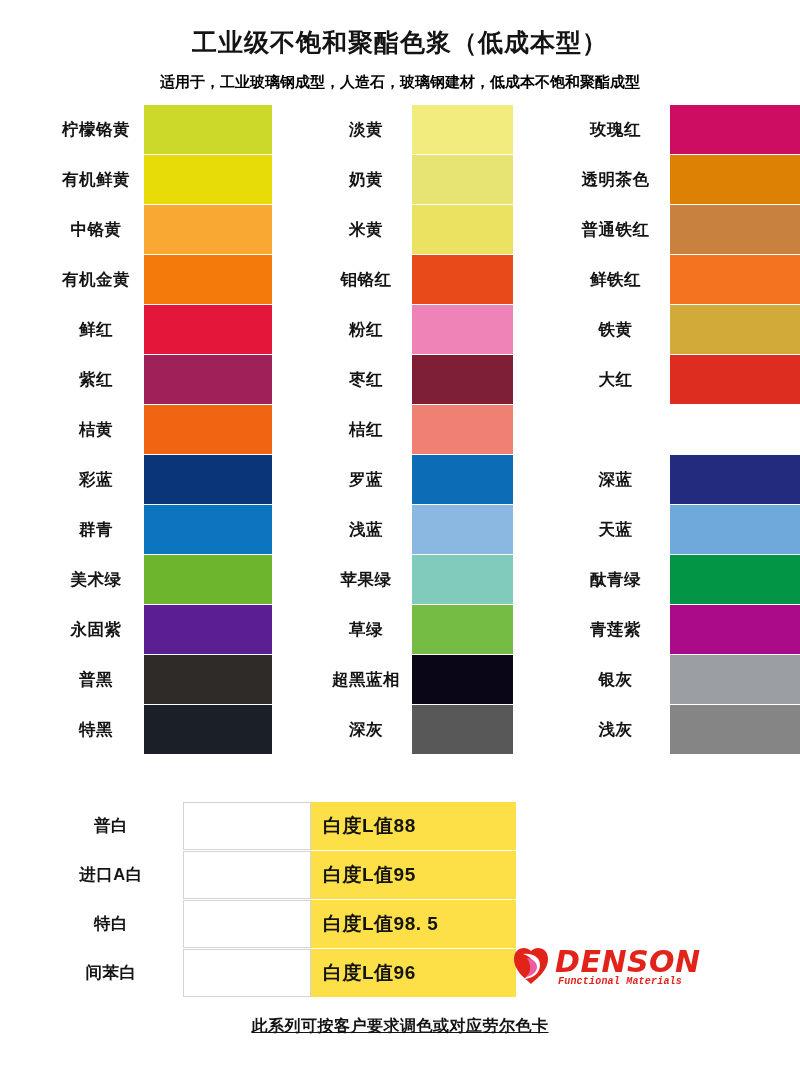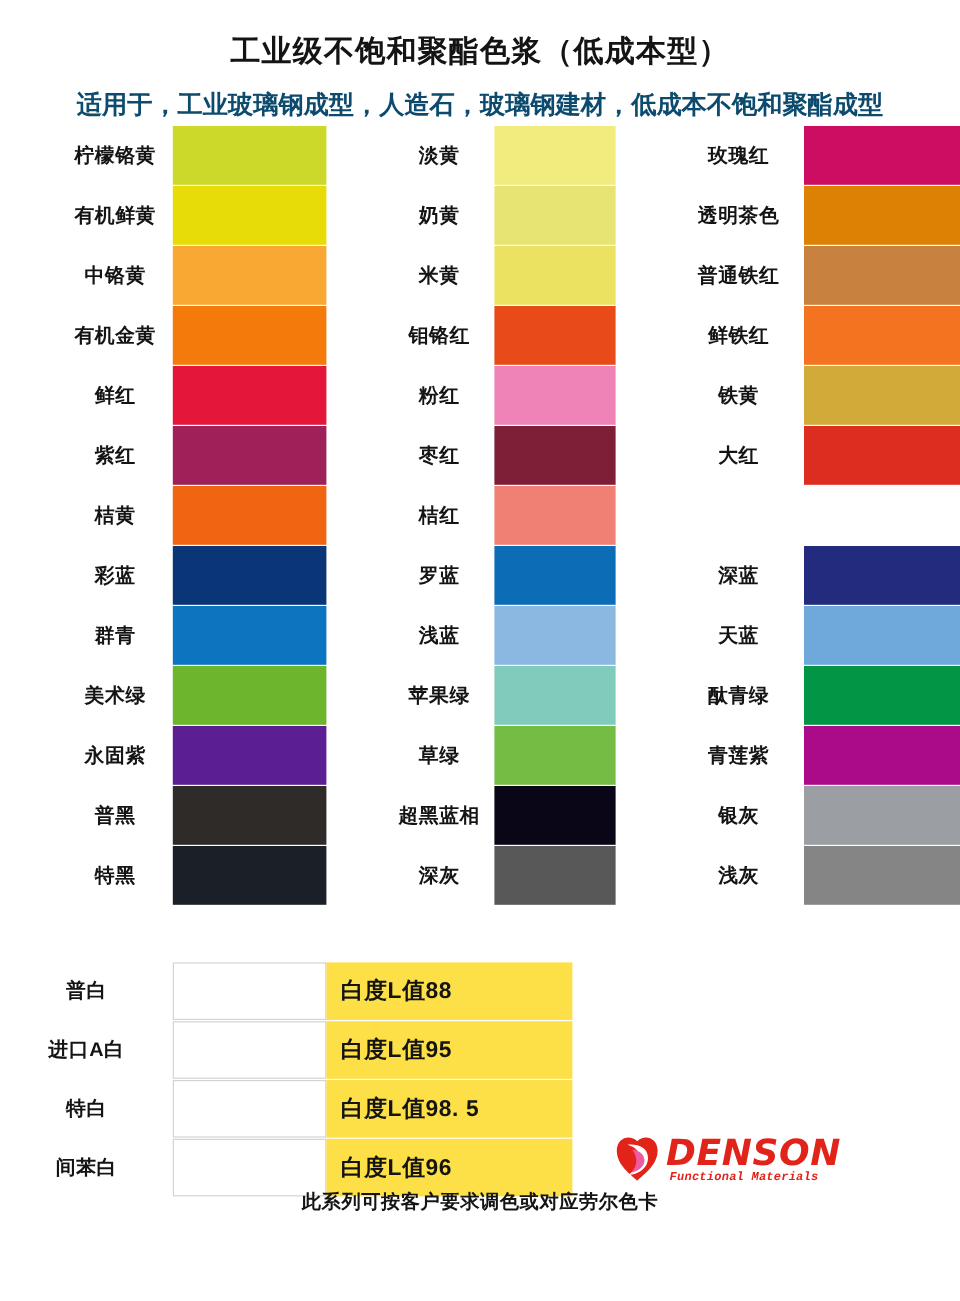--- a/index.html
+++ b/index.html
@@ -16,23 +16,23 @@
   .title {
     text-align: center;
     font-size: 25px;
     font-weight: bold;
     letter-spacing: 1px;
     padding-top: 26px;
     color: #141414;
   }
   .subtitle {
     text-align: center;
-    font-size: 21px;
-    font-weight: bold;
-    color: #0c4a6e;
+    font-size: 15px;
+    font-weight: bold;
+    color: #000000;
     padding-top: 14px;
   }
 
   
   .grid {
     position: absolute;
     top: 105px; left: 0;
     width: 800px;
   }
   .row {
@@ -72,20 +72,21 @@
   .whites {
     position: absolute;
     top: 802px; left: 0;
     width: 800px;
   }
   .wrow {
     display: flex;
     align-items: stretch;
     height: 48px;
     margin-bottom: 1px;
+    padding-left: 39px;
   }
   .wrow .wlabel {
     width: 144px;
     display: flex; align-items: center; justify-content: center;
     font-size: 16.5px; font-weight: bold; color: #141414;
     letter-spacing: 0.5px;
   }
   .wrow .wswatch {
     width: 128px;
     background: #ffffff;
@@ -128,27 +129,28 @@
     font-weight: bold;
     font-style: italic;
     color: #e2231a;
     font-family: Liberation Mono, monospace;
     letter-spacing: 0.2px;
   }
 
   
   .footer {
     position: absolute;
-    left: 0; top: 992px;
+    left: 0; top: 1016px;
     width: 800px;
     text-align: center;
     font-size: 16px;
     font-weight: bold;
     color: #141414;
     letter-spacing: 0.5px;
+    text-decoration: underline;
   }
 </style>
 </head>
 <body>
 
 <div class="page">
 
   <div class="title">工业级不饱和聚酯色浆（低成本型）</div>
   <div class="subtitle">适用于，工业玻璃钢成型，人造石，玻璃钢建材，低成本不饱和聚酯成型</div>
 

